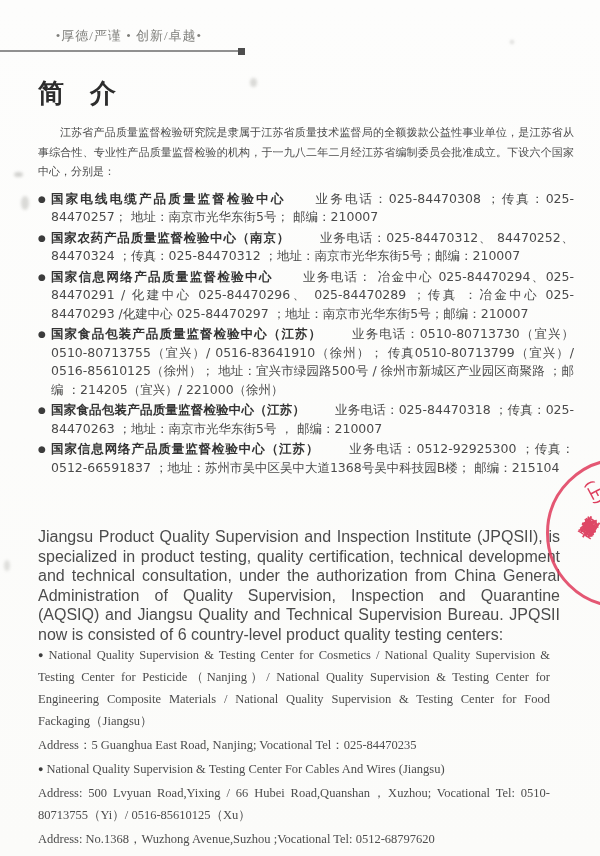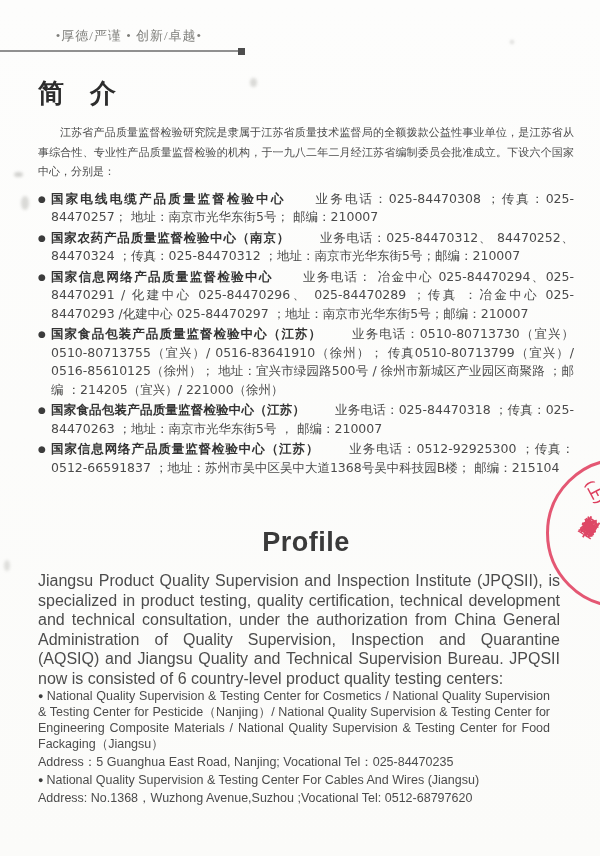--- a/index.html
+++ b/index.html
@@ -50,22 +50,22 @@
   .en-sec { margin-top: 50px; font-family: "Liberation Sans", sans-serif; }
   .en-title {
     text-align: center; font-size: 27px; font-weight: 700; color: #3a3a3a;
     letter-spacing: 0.5px; margin-bottom: 13px;
   }
   .en-intro {
     font-size: 16px; line-height: 19.5px; text-align: justify;
     color: #4c4c4c; margin-bottom: 0; padding-right: 14px;
   }
   .en-line {
-    font-size: 12.5px; line-height: 16px; text-align: justify;
-    color: #4c4c4c; margin-bottom: 2px; padding-right: 24px;
+    font-size: 12.5px; line-height: 22px; text-align: justify;
+    color: #4c4c4c; margin-bottom: 2px; padding-right: 24px; font-family: Liberation Serif, serif;
   }
   .en-bullet { font-size: 9px; margin-right: 3px; vertical-align: 1px; color: #3c3c3c; }
   
   .stamp {
     position: absolute; left: 546px; top: 458px;
     width: 150px; height: 150px; border-radius: 50%;
     border: 3.5px solid rgba(223, 58, 90, 0.85);
     filter: blur(0.3px);
   }
   .stamp-upper {
@@ -123,26 +123,26 @@
         <li class="center-item">
           <span class="li-bullet">●</span><span class="center-name">国家食品包装产品质量监督检验中心（江苏）</span><span class="center-details">业务电话：025-84470318 ；传真：025-84470263 ；地址：南京市光华东街5号 ， 邮编：210007</span>
         </li>
         <li class="center-item">
           <span class="li-bullet">●</span><span class="center-name">国家信息网络产品质量监督检验中心（江苏）</span><span class="center-details">业务电话：0512-92925300 ；传真：0512-66591837 ；地址：苏州市吴中区吴中大道1368号吴中科技园B楼； 邮编：215104</span>
         </li>
       </ul>
     </section>
 
     <section class="en-sec">
-      <h2 class="en-title">Profile</h2>
       <p class="en-intro">Jiangsu Product Quality Supervision and Inspection Institute (JPQSII), is specialized in product testing, quality certification, technical development and technical consultation, under the authorization from China General Administration of Quality Supervision, Inspection and Quarantine (AQSIQ) and Jiangsu Quality and Technical Supervision Bureau. JPQSII now is consisted of 6 country-level product quality testing centers:</p>
 
       <p class="en-line"><span class="en-bullet">●</span><span>National Quality Supervision &amp; Testing Center for Cosmetics / National Quality Supervision &amp; Testing Center for Pesticide（Nanjing）/ National Quality Supervision &amp; Testing Center for Engineering Composite Materials / National Quality Supervision &amp; Testing Center for Food Fackaging（Jiangsu）</span></p>
       <p class="en-line"><span>Address：5 Guanghua East Road, Nanjing; Vocational Tel：025-84470235</span></p>
       <p class="en-line"><span class="en-bullet">●</span><span>National Quality Supervision &amp; Testing Center For Cables And Wires (Jiangsu)</span></p>
+      <p class="en-line"><span>Address:  500 Lvyuan Road,Yixing / 66 Hubei Road,Quanshan，Xuzhou; Vocational Tel:  0510-80713755（Yi）/ 0516-85610125（Xu）</span></p>
       <p class="en-line"><span>Address:  No.1368，Wuzhong Avenue,Suzhou ;Vocational Tel:  0512-68797620</span></p>
     </section>
 
   </div>
 
   <div class="stamp">
     <span class="stamp-upper">（上）</span>
     <span class="stamp-main">检测报告专用章</span>
   </div>
 

